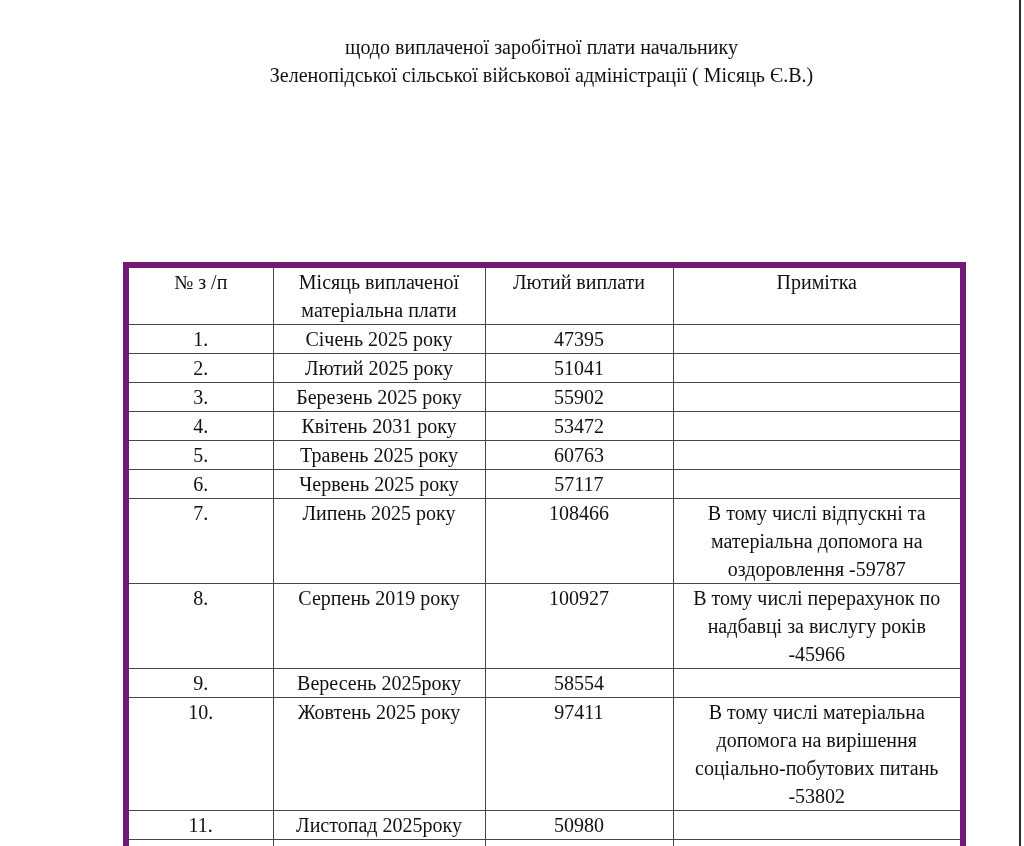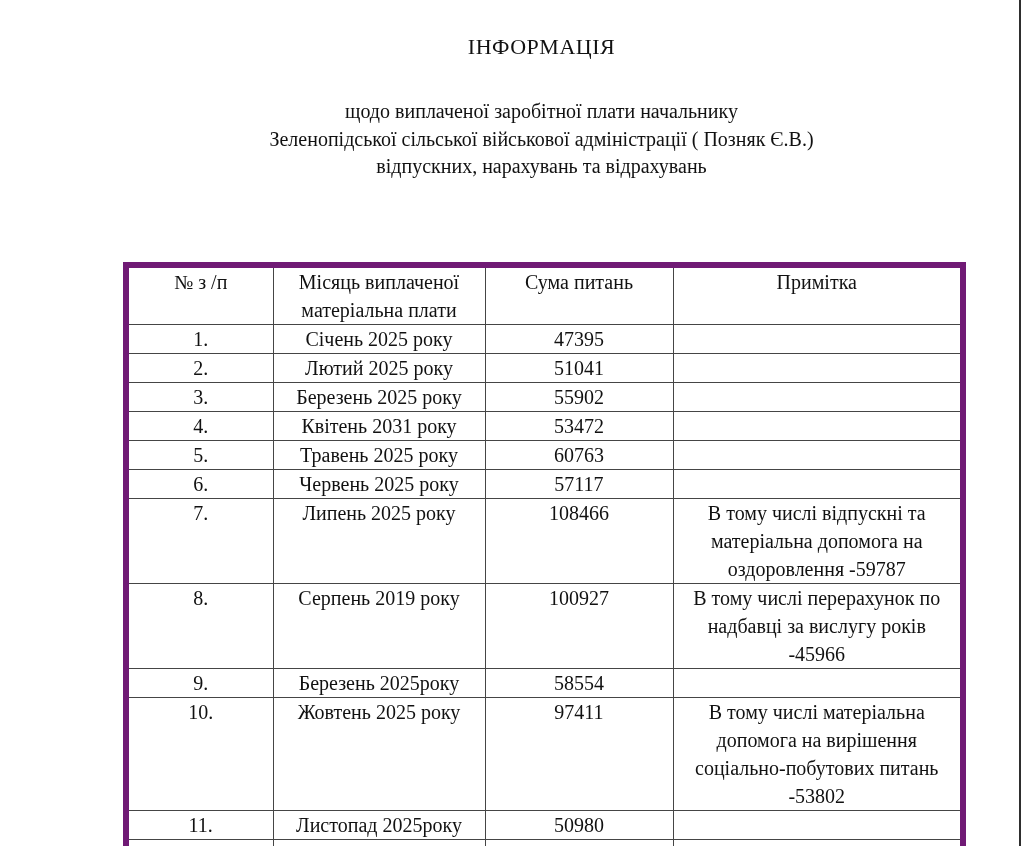--- a/index.html
+++ b/index.html
@@ -63,38 +63,36 @@
     top: 0;
     width: 2px;
     height: 846px;
     background: #2e2e2e;
   }
 </style>
 </head>
 <body>
 
 <div class="doc-header">
-  <h1 class="doc-title">ІНФОРМАЦІЯ</h1>
   <div class="subtitle-line">щодо виплаченої заробітної плати начальнику</div>
-  <div class="subtitle-line">Зеленопідської сільської військової адміністрації ( Позняк Є.В.)</div>
-  <div class="subtitle-line">відпускних, нарахувань та відрахувань</div>
+  <div class="subtitle-line">Зеленопідської сільської військової адміністрації ( Місяць Є.В.)</div>
 </div>
 
 <table class="salary-table">
   <colgroup>
     <col class="col-num">
       <col class="col-month">
       <col class="col-amount">
       <col class="col-note">
   </colgroup>
   <thead>
     <tr class="header-row">
       <th>№ з /п</th>
       <th>Місяць виплаченої матеріальна плати</th>
-      <th>Сума питань</th>
+      <th>Лютий виплати</th>
       <th>Примітка</th>
     </tr>
   </thead>
   <tbody>
     <tr class="row-std">
       <td>1.</td>
       <td>Січень 2025 року</td>
       <td>47395</td>
       <td></td>
     </tr>
@@ -135,21 +133,21 @@
       <td>В тому числі відпускні  та матеріальна допомога на оздоровлення -59787</td>
     </tr>
     <tr class="row-h3">
       <td>8.</td>
       <td>Серпень 2019 року</td>
       <td>100927</td>
       <td>В тому числі перерахунок по надбавці за вислугу років -45966</td>
     </tr>
     <tr class="row-std">
       <td>9.</td>
-      <td>Березень 2025року</td>
+      <td>Вересень 2025року</td>
       <td>58554</td>
       <td></td>
     </tr>
     <tr class="row-h4">
       <td>10.</td>
       <td>Жовтень 2025 року</td>
       <td>97411</td>
       <td>В тому числі матеріальна допомога на вирішення соціально-побутових питань -53802</td>
     </tr>
     <tr class="row-std">

